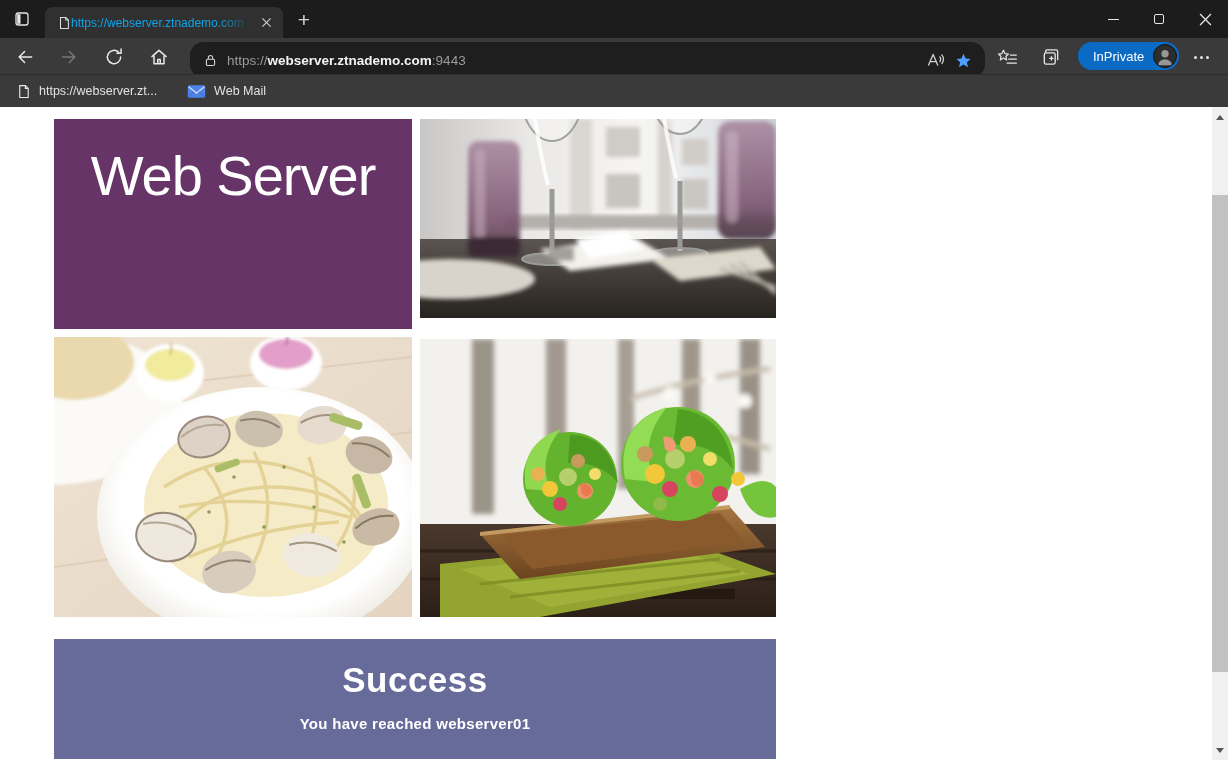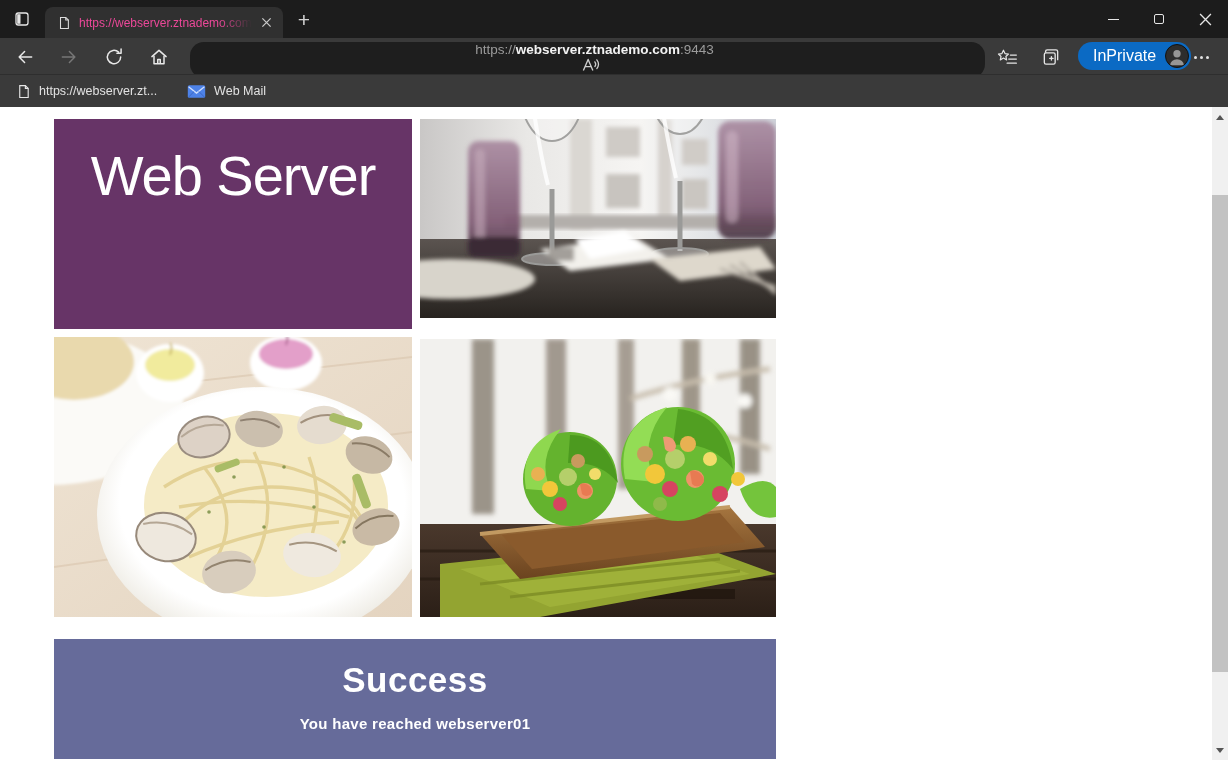--- a/index.html
+++ b/index.html
@@ -5,44 +5,44 @@
   * { margin:0; padding:0; box-sizing:border-box; }
   html,body { width:1228px; height:760px; overflow:hidden; background:#fff;
               font-family:"Liberation Sans", sans-serif; }
   .stage { position:relative; width:1228px; height:760px; }
 
   
   .titlebar { position:absolute; left:0; top:0; width:1228px; height:38px; background:#1c1c1c; }
   .tab-actions { position:absolute; left:10px; top:8px; width:24px; height:22px; display:flex; align-items:center; justify-content:center; cursor:pointer; }
   .tab { position:absolute; left:45px; top:7px; width:238px; height:31px; background:#303030;
          border-radius:8px 8px 0 0; display:flex; align-items:center; padding:0 8px 0 12px; }
-  .tab-title { flex:1; font-size:12px; color:#ec4899; white-space:nowrap; overflow:hidden; margin-left:8px;
+  .tab-title { flex:1; font-size:12px; color:#0ea5e9; white-space:nowrap; overflow:hidden; margin-left:0;
                -webkit-mask-image:linear-gradient(90deg,#000 78%,transparent 97%);
                mask-image:linear-gradient(90deg,#000 78%,transparent 97%); }
   .tab-close { width:18px; height:18px; display:flex; align-items:center; justify-content:center; border-radius:4px; }
   .new-tab { position:absolute; left:292px; top:8px; width:24px; height:24px; color:#d2d2d2; font-size:21px; font-weight:300;
              display:flex; align-items:center; justify-content:center; }
   .win-btn { position:absolute; top:0; width:46px; height:38px; display:flex; align-items:center; justify-content:center; }
   .win-min  { left:1090px; } .win-max { left:1136px; } .win-close { left:1182px; }
   .glyph-min { width:11px; height:1px; background:#e6e6e6; }
   .glyph-max { width:10px; height:10px; border:1px solid #e6e6e6; border-radius:2px; }
 
   
   .toolbar { position:absolute; left:0; top:38px; width:1228px; height:36px; background:#3a3a3a; }
   .nav-btn { position:absolute; top:44px; width:26px; height:26px; display:flex; align-items:center; justify-content:center; border-radius:4px; }
   .addressbar { position:absolute; left:190px; top:42px; width:795px; height:36px; background:#1e1e1e;
-                border-radius:14px; display:flex; align-items:center; padding:0 8px 0 13px;flex-direction:column; }
+                border-radius:14px; display:flex; align-items:center; padding:0 8px 0 13px; }
   .url { font-size:13.5px; margin-left:9px; white-space:nowrap; }
   .url .dim  { color:#9b9b9b; }
   .url .host { color:#f2f2f2; font-weight:bold; }
   .ab-spacer { flex:1; }
   .ab-icon { width:28px; height:24px; display:flex; align-items:center; justify-content:center; border-radius:4px; }
   .pill { position:absolute; left:1078px; top:42px; height:28px; background:#0b6ac4; border-radius:14px;
           display:flex; align-items:center; padding:0 2px 0 15px; }
-  .pill-label { color:#fff; font-size:16px; margin-right:9px; }
+  .pill-label { color:#fff; font-size:13px; margin-right:9px; }
   .avatar { width:24px; height:24px; border-radius:50%; background:#2d2d2d; overflow:hidden; border:1px solid #111; }
   .more-btn { position:absolute; left:1186px; top:44px; width:30px; height:26px; display:flex; gap:3px;
               align-items:center; justify-content:center; border-radius:4px; }
   .dot { width:3px; height:3px; border-radius:50%; background:#e3e3e3; }
 
   
   .bookmarksbar { position:absolute; left:0; top:74px; width:1228px; height:33px; background:#3a3a3a;
                   border-top:1px solid #2e2e2e; display:flex; align-items:center; padding-left:8px; }
   .bm { display:flex; align-items:center; gap:8px; padding:4px 8px; border-radius:4px; margin-right:14px; }
   .bm-label { font-size:12.5px; color:#e2e2e2; white-space:nowrap; }

